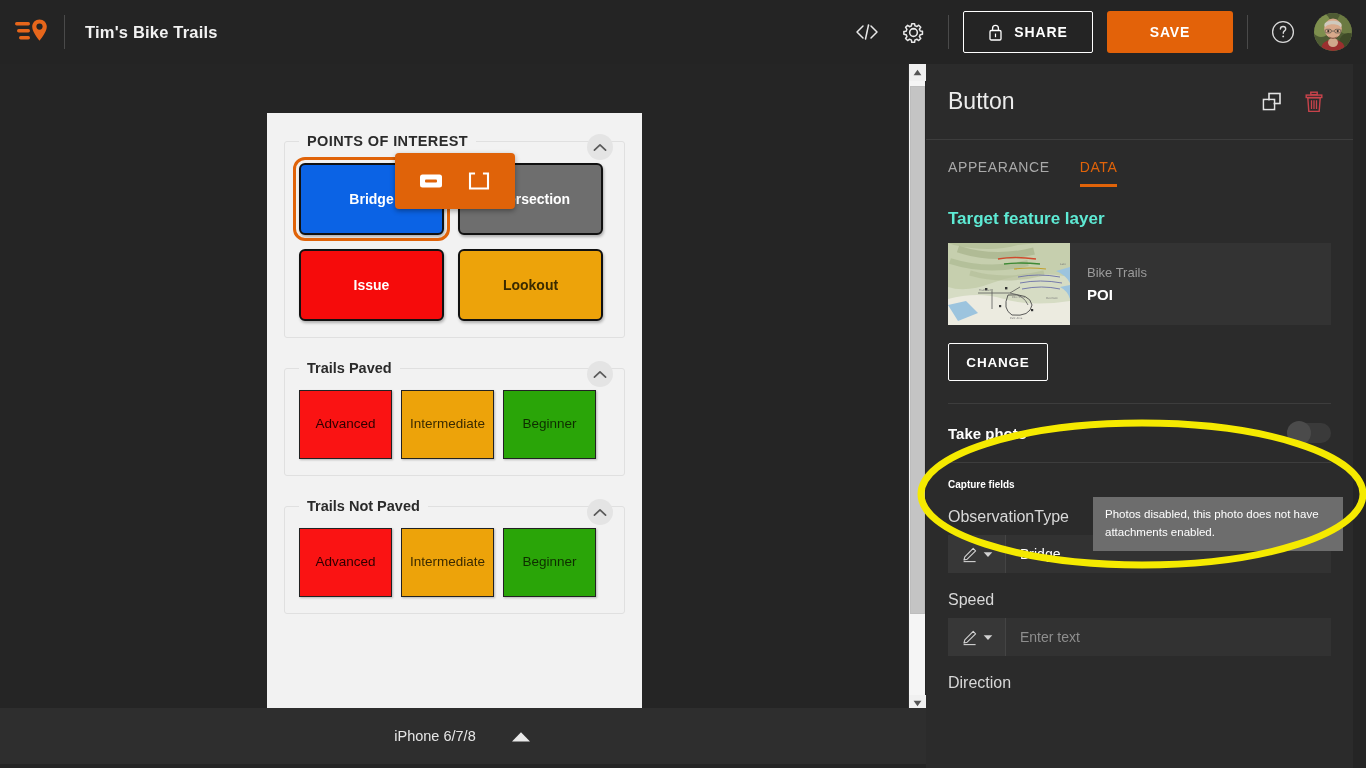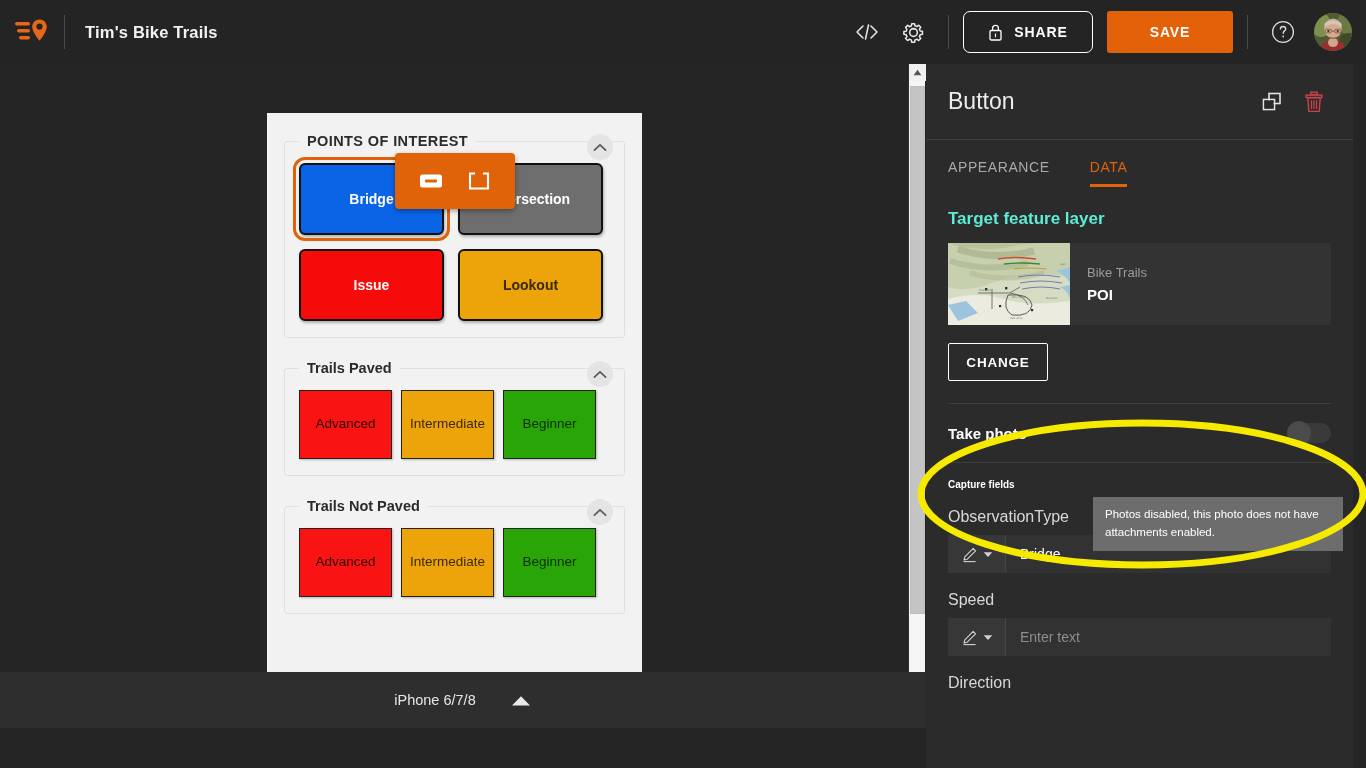--- a/index.html
+++ b/index.html
@@ -29,21 +29,21 @@
   #topbar-spacer { flex: 1 1 auto; }
   .topbar-iconbtn {
     width: 42px; height: 42px; display: flex; align-items: center; justify-content: center;
     cursor: pointer;
   }
   #topbar-divider-2, #topbar-divider-3 {
     width: 1px; height: 34px; background: #4a4a4a; margin: 0 14px;
   }
   #share-button {
     height: 42px; min-width: 130px; padding: 0 18px;
-    border: 1px solid #ffffff; border-radius: 7px;
+    border: 1px solid #ffffff; border-radius: 2px;
     background: transparent; color: #ffffff;
     display: flex; align-items: center; justify-content: center; gap: 11px;
     font-size: 14px; font-weight: bold; letter-spacing: 0.9px;
     cursor: pointer;
   }
   #save-button {
     height: 42px; min-width: 126px; padding: 0 22px; margin-left: 14px;
     background: #e36209; border: none; border-radius: 3px; color: #ffffff;
     display: flex; align-items: center; justify-content: center;
     font-size: 14px; font-weight: bold; letter-spacing: 0.9px;
@@ -122,40 +122,40 @@
     display: flex; align-items: center; justify-content: center; cursor: pointer;
   }
   #canvas-sb-thumb {
     position: absolute; left: 1px; top: 22px; width: 15px; height: 528px;
     background: #c4c4c4; border: 1px solid #bdbdbd; cursor: pointer;
   }
   #canvas-sb-arrow-down { position: absolute; bottom: 0; left: 0; }
 
   
   #bottombar {
-    position: absolute; left: 0; top: 672px; width: 926px; height: 56px;
+    position: absolute; left: 0; top: 708px; width: 926px; height: 56px;
     background: #2e2e2e;
     display: flex; align-items: center; justify-content: center; gap: 34px;
   }
   #device-label { color: #e6e6e6; font-size: 14.5px; }
   #device-caret { cursor: pointer; display: flex; align-items: center; }
 
   
   #right-panel {
     position: absolute; left: 926px; top: 64px; width: 427px; height: 704px;
     background: #2b2b2b; overflow: hidden;
   }
   #panel-header {
     height: 76px; display: flex; align-items: center; padding: 0 22px;
     border-bottom: 1px solid #3d3d3d;
   }
   #panel-title { color: #ececec; font-size: 23px; font-weight: normal; flex: 1 1 auto; }
   .panel-header-icon { width: 34px; height: 34px; display: flex; align-items: center; justify-content: center; cursor: pointer; }
   #tabs {
-    display: flex; gap: 40px; padding: 0 22px; height: 47px; align-items: flex-end;
+    display: flex; gap: 30px; padding: 0 22px; height: 47px; align-items: flex-end;
   }
   .tab {
     font-size: 14px; letter-spacing: 0.6px; padding-bottom: 9px;
     cursor: pointer; color: #a9a9a9; border-bottom: 3px solid transparent;
   }
   .tab.active { color: #e06309; border-bottom-color: #e06309; }
   .panel-body { padding: 22px 22px 0 22px; }
   .section-label {
     color: #5eead4; font-size: 17px; font-weight: bold; margin-bottom: 14px;
   }

